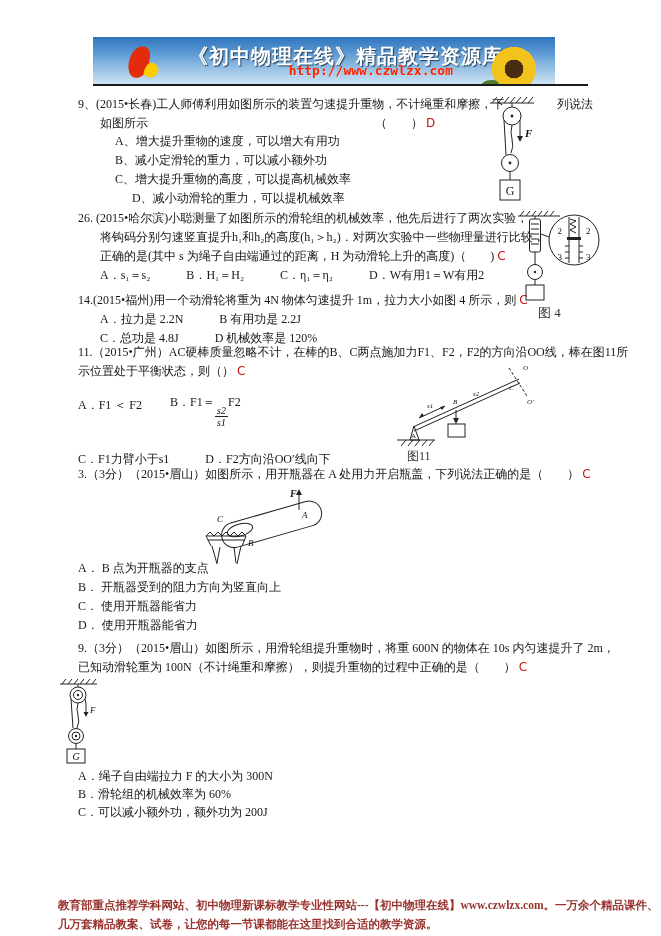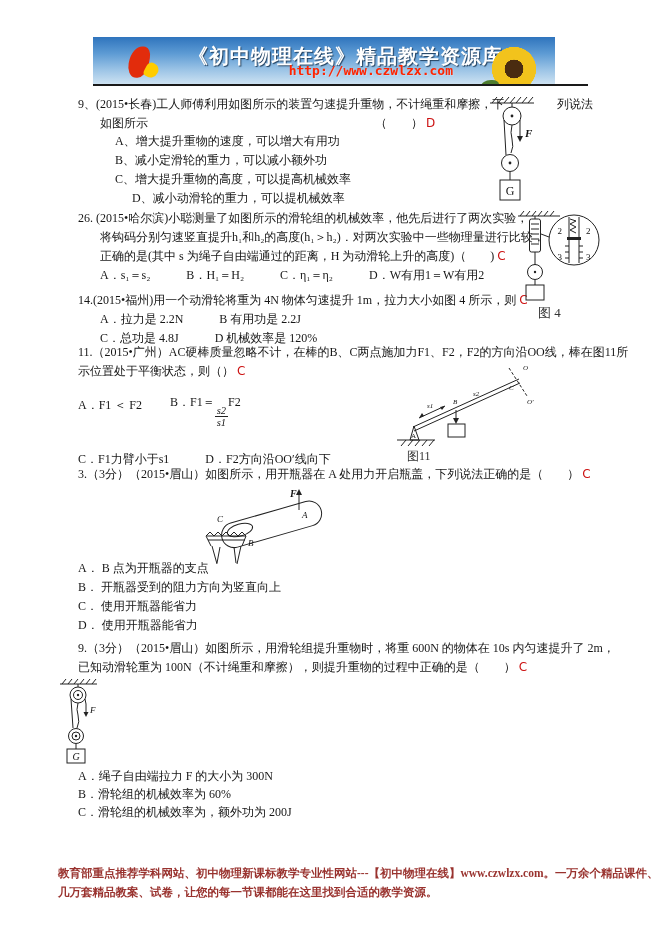--- a/index.html
+++ b/index.html
@@ -25,21 +25,21 @@
     font-weight:bold;font-size:20px;letter-spacing:1px;text-shadow:1px 1px 1px #23405e;white-space:nowrap;}
   .banner-url{position:absolute;left:130px;top:26px;width:230px;text-align:right;color:#ff2400;
     font-weight:bold;font-size:13px;font-family:"DejaVu Sans Mono",monospace;text-shadow:1px 1px 0 #fff3;}
   .sunflower{position:absolute;right:16px;bottom:-10px;width:50px;height:50px;
     background:radial-gradient(circle at 50% 50%,#4a2c10 0 26%,#f2c31c 27% 62%,rgba(242,195,28,0) 63%);}
   .sunflower:before{content:"";position:absolute;left:-8px;bottom:2px;width:18px;height:12px;
     background:#4d7c2e;border-radius:60% 40% 50% 50%;}
   .frac{display:inline-flex;flex-direction:column;align-items:center;vertical-align:-8px;
     font-style:italic;font-size:10.5px;line-height:11px;}
   .frac .num{border-bottom:1px solid #222;padding:0 2px;}
-  .footer{position:absolute;font-size:11.5px;line-height:19px;color:#99322e;white-space:nowrap;font-weight:bold;}
+  .footer{position:absolute;font-size:11.5px;line-height:19px;color:#99322e;white-space:nowrap;font-weight:bold;margin-top:32px;}
   .it{}
 </style>
 </head>
 <body>
 
 <div class="banner">
   <div class="flame1"></div>
   <div class="flame2"></div>
   <div class="banner-title">《初中物理在线》精品教学资源库</div>
   <div class="banner-url">http://www.czwlzx.com</div>
@@ -192,16 +192,16 @@
     <circle cx="19" cy="60" r="4" stroke-width="0.7"></circle>
     <circle class="fill" cx="19" cy="60" r="1.2"></circle>
     <line x1="19" y1="68" x2="19" y2="73"></line>
     <rect x="10" y="73" width="18" height="14"></rect>
     <text x="19" y="84" font-size="10" font-style="italic" text-anchor="middle">G</text>
   </svg>
 </div>
 
 <div class="tline" style="left:58px;top:768px">A．绳子自由端拉力 F 的大小为 300N</div>
 <div class="tline" style="left:58px;top:786px">B．滑轮组的机械效率为 60%</div>
-<div class="tline" style="left:58px;top:804px">C．滑轮组的机械效率为，额外功为 200J</div>
+<div class="tline" style="left:58px;top:804px">C．可以减小额外功，额外功为 200J</div>
 
 <div class="footer" style="left:58px;top:864px">教育部重点推荐学科网站、初中物理新课标教学专业性网站---【初中物理在线】www.czwlzx.com。一万余个精品课件、</div>
 <div class="footer" style="left:58px;top:883px">几万套精品教案、试卷，让您的每一节课都能在这里找到合适的教学资源。</div>
 
 </body></html>

